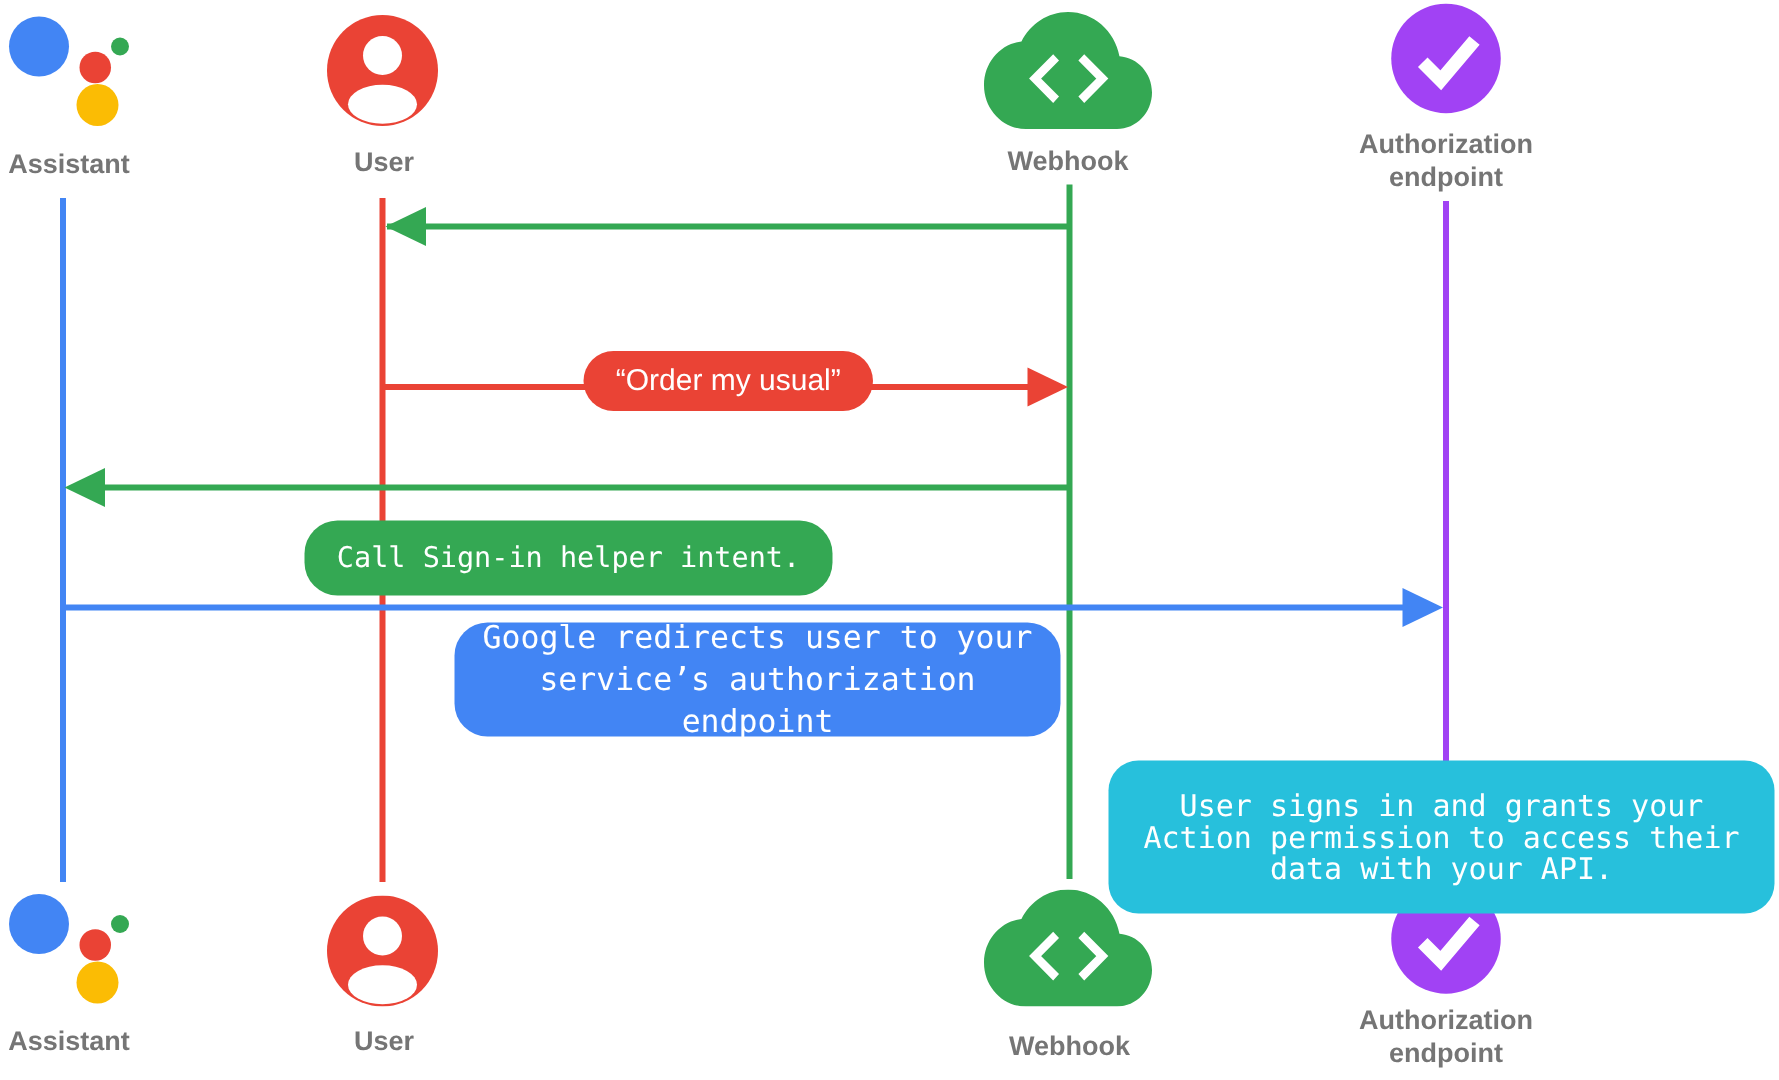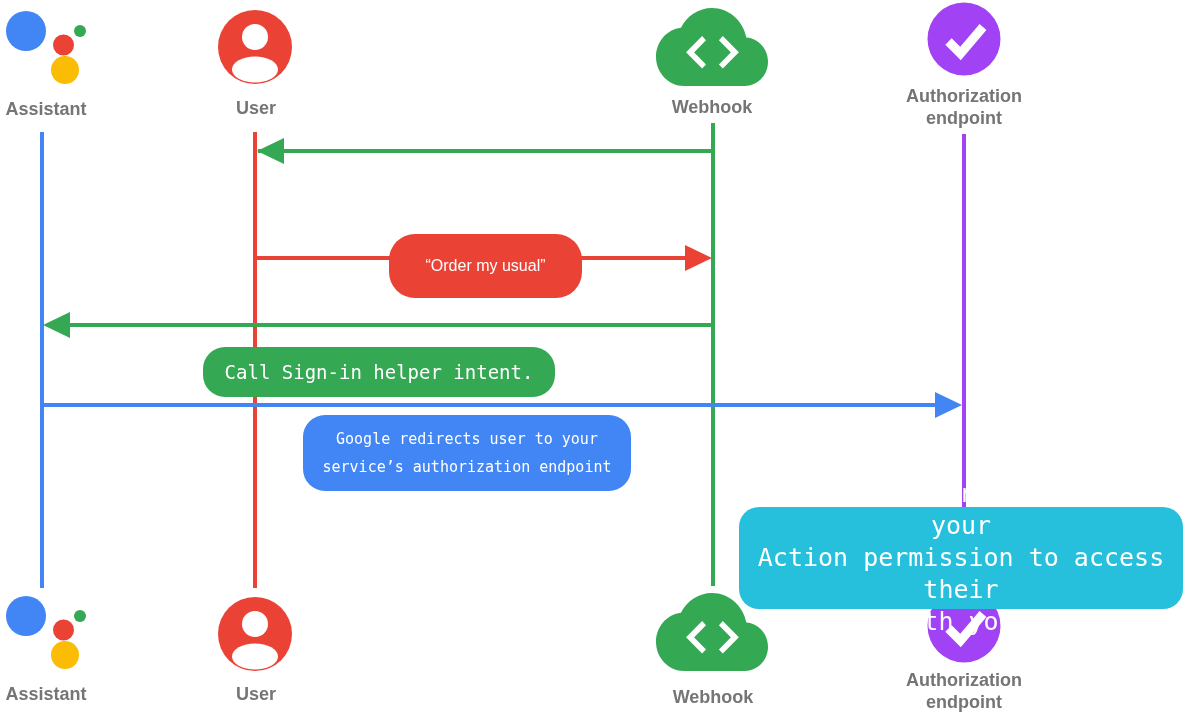--- a/index.html
+++ b/index.html
@@ -29,24 +29,24 @@
   #a3-head {left:43px;  top:312px; border-right:27px solid var(--green);}
   #a4-shaft{left:42px;  top:403px; width:900px; background:var(--blue);}
   #a4-head {left:935px; top:392px; border-left:27px solid var(--blue);}
   
   .msg{
     position:absolute; z-index:3; display:flex; align-items:center; justify-content:center;
     text-align:center; color:#fff; white-space:pre-line; box-sizing:border-box; padding:4px 8px;
   }
   .mono{font-family:"DejaVu Sans Mono","Liberation Mono",monospace; margin-top:47px;}
   #box-welcome {left:343px; top:87px;  width:292px; height:130px; background:var(--green); border-radius:26px; font-size:21px; line-height:29px;}
-  #box-order   {left:389px; top:234px; width:193px; height:64px;  background:var(--red);   border-radius:26px; font-size:16px;}
+  #box-order   {left:389px; top:234px; width:193px; height:40px;  background:var(--red);   border-radius:26px; font-size:20px;}
   #box-signin  {left:203px; top:300px; width:352px; height:50px;  background:var(--green); border-radius:22px; font-size:19px;}
-  #box-redirect{left:303px; top:368px; width:328px; height:76px;  background:var(--blue);  border-radius:22px; font-size:15px; line-height:28px;}
-  #box-note    {left:739px; top:460px; width:444px; height:102px; background:var(--cyan);  border-radius:20px; font-size:25px; line-height:32px;}
+  #box-redirect{left:303px; top:368px; width:404px; height:76px;  background:var(--blue);  border-radius:22px; font-size:21px; line-height:28px;}
+  #box-note    {left:739px; top:460px; width:444px; height:102px; background:var(--cyan);  border-radius:20px; font-size:20px; line-height:21px;}
   
   .icon{position:absolute; z-index:1;}
   #icon-assistant-top{left:0;     top:0;}
   #icon-user-top     {left:218px; top:10px;}
   #icon-webhook-top  {left:656px; top:8px;}
   #icon-auth-top     {left:927px; top:2px;}
   #icon-assistant-bottom{left:0;     top:585px;}
   #icon-user-bottom     {left:218px; top:597px;}
   #icon-webhook-bottom  {left:656px; top:593px;}
   #icon-auth-bottom     {left:927px; top:589px;}

